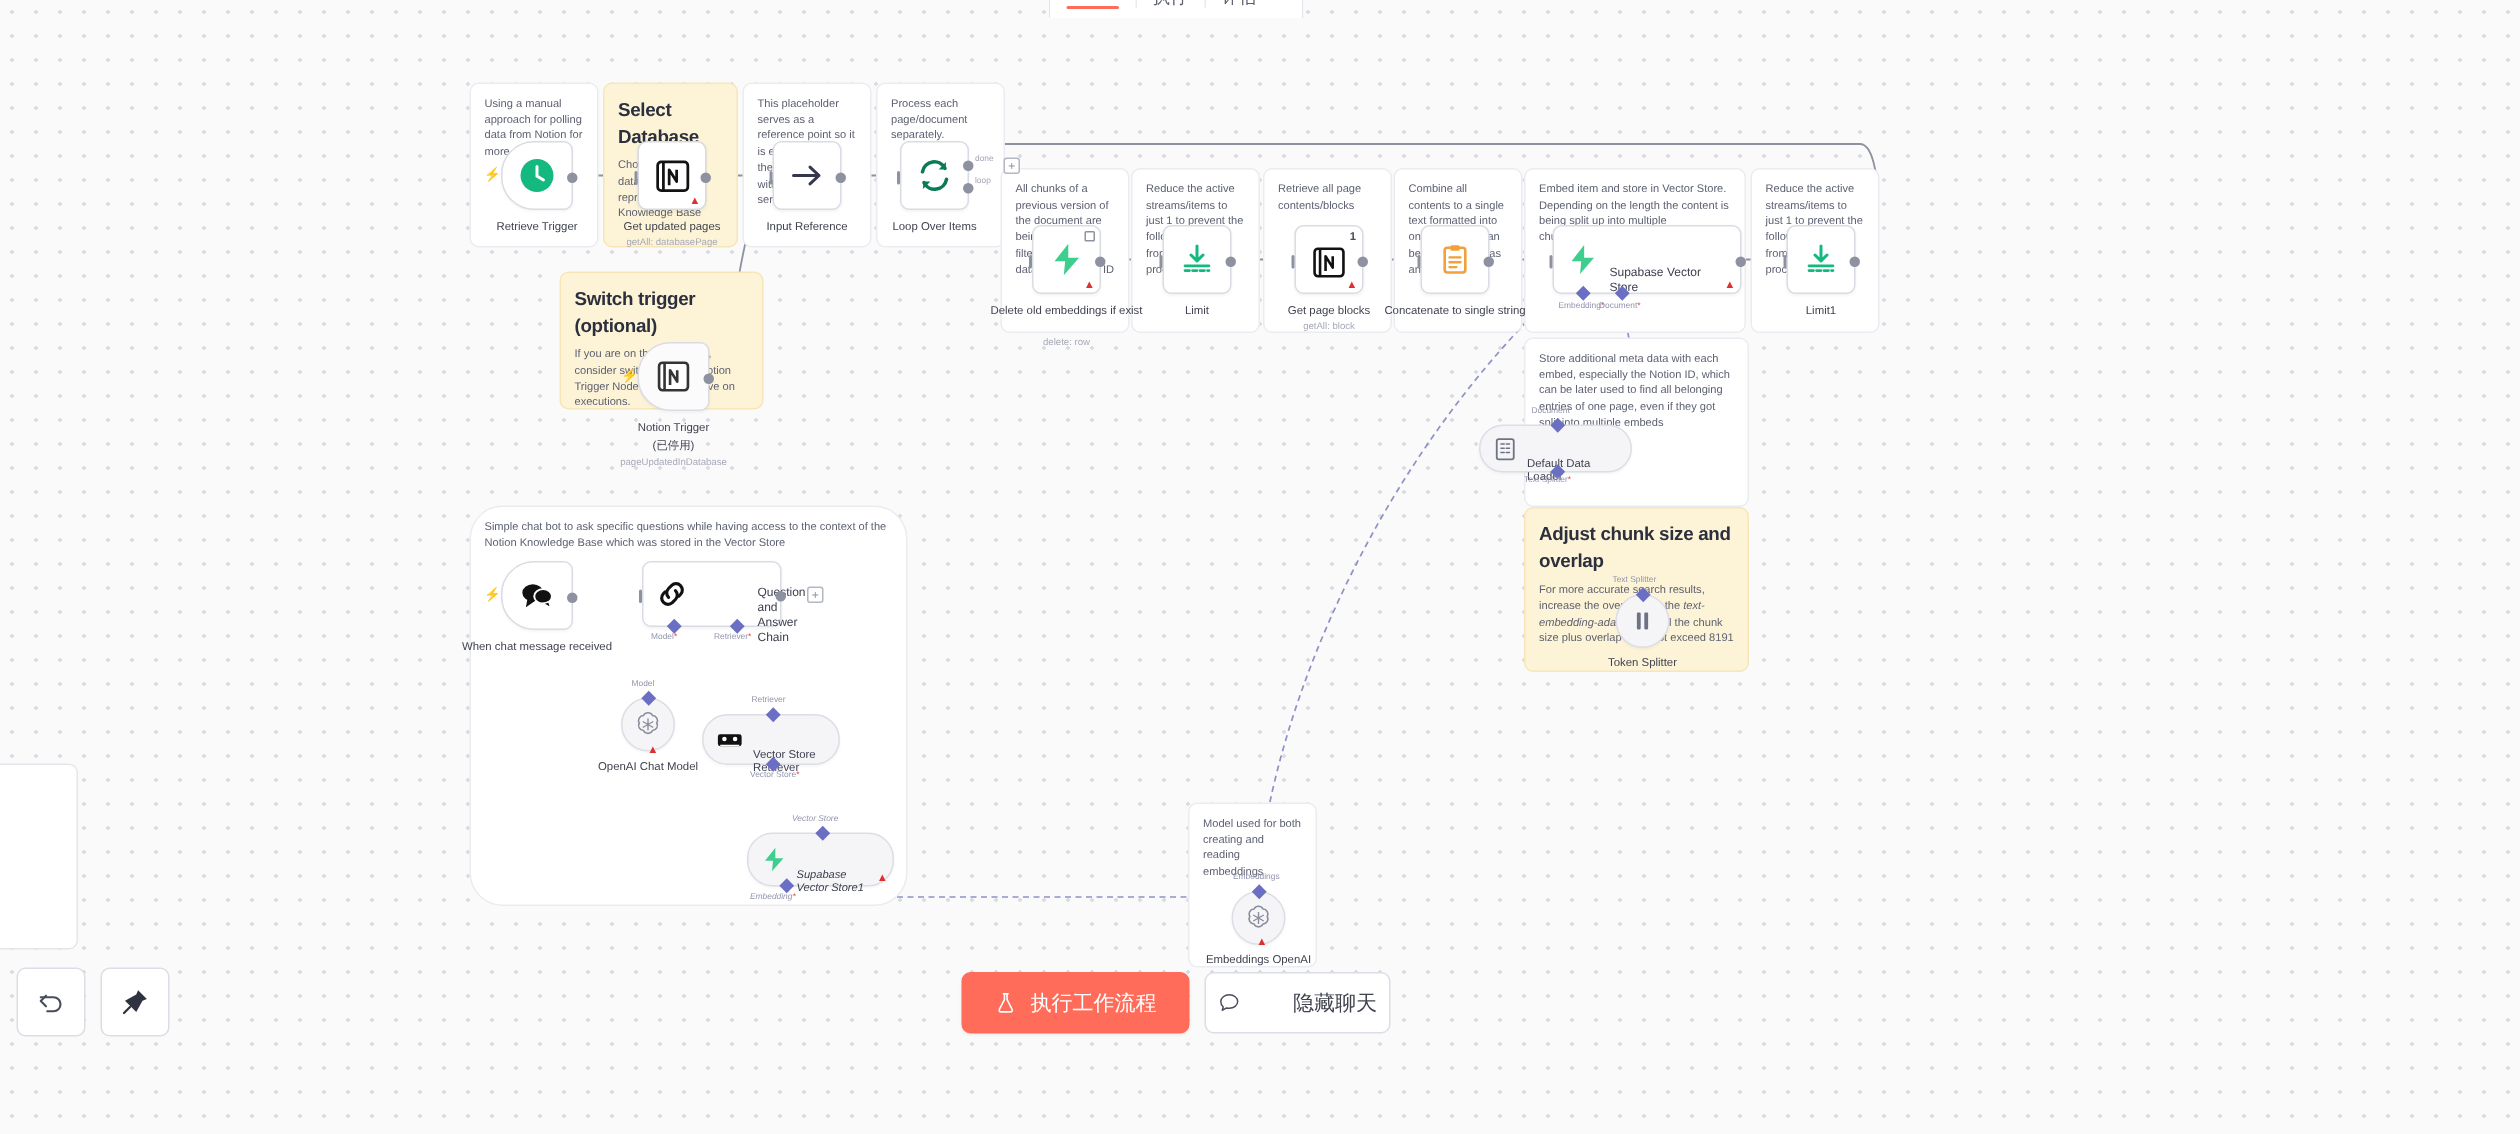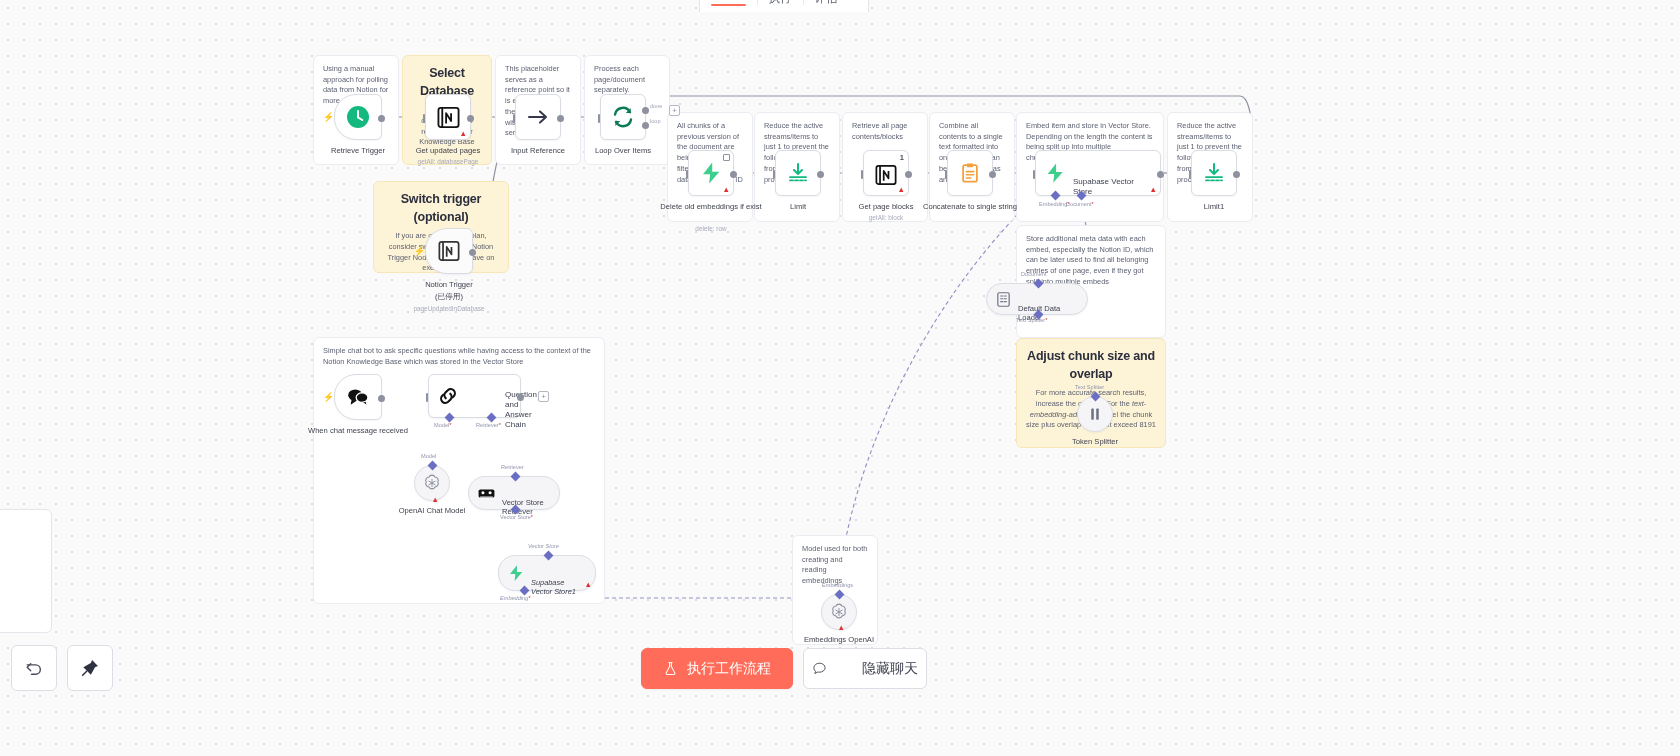--- a/index.html
+++ b/index.html
@@ -26,21 +26,21 @@
   .note {
     position:absolute;
     border-radius:6px;
     padding:8px 9px;
     font-size:7.4px;
     line-height:1.45;
     color:#5b5f70;
     overflow:hidden;
   }
   .note.plain { background:#ffffff; border:1px solid #ebecf1; }
-  .note.yellow { background:#fdf3d7; border:1px solid #f6e6b8;text-align:center; }
+  .note.yellow { background:#fdf3d7; border:1px solid #f6e6b8; }
   .note h3 {
     margin:0 0 5px 0;
     font-size:12.5px;
     font-weight:700;
     color:#2c2f3d;
     letter-spacing:-0.2px;
   }
   .note p { margin:0; }
   .note .it { font-style:italic; }
 
@@ -270,21 +270,21 @@
 
 <div class="note plain" style="left:1167px; top:112px; width:86px; height:110px;">
   <p>Reduce the active streams/items to just 1 to prevent the following nodes from double-processing</p>
 </div>
 
 <div class="note yellow" style="left:373px; top:181px; width:136px; height:92px;">
   <h3>Switch trigger (optional)</h3>
   <p>If you are on the cloud plan, consider switching to the Notion Trigger Node instead, to save on executions.</p>
 </div>
 
-<div class="note plain" style="left:313px; top:337px; width:292px; height:267px;">
+<div class="note plain" style="left:313px; top:337px; width:292px; height:267px;border-radius:22px;">
   <p>Simple chat bot to ask specific questions while having access to the context of the Notion Knowledge Base which was stored in the Vector Store</p>
 </div>
 
 <div class="note plain" style="left:1016px; top:225px; width:150px; height:113px;">
   <p>Store additional meta data with each embed, especially the Notion ID, which can be later used to find all belonging entries of one page, even if they got split into multiple embeds</p>
 </div>
 
 <div class="note yellow" style="left:1016px; top:338px; width:150px; height:110px;">
   <h3>Adjust chunk size and overlap</h3>
   <p><span>For more accurate search results, increase the overlap. For the </span><span class="it">text-embedding-ada-002</span><span> model the chunk size plus overlap must not exceed 8191</span></p>

